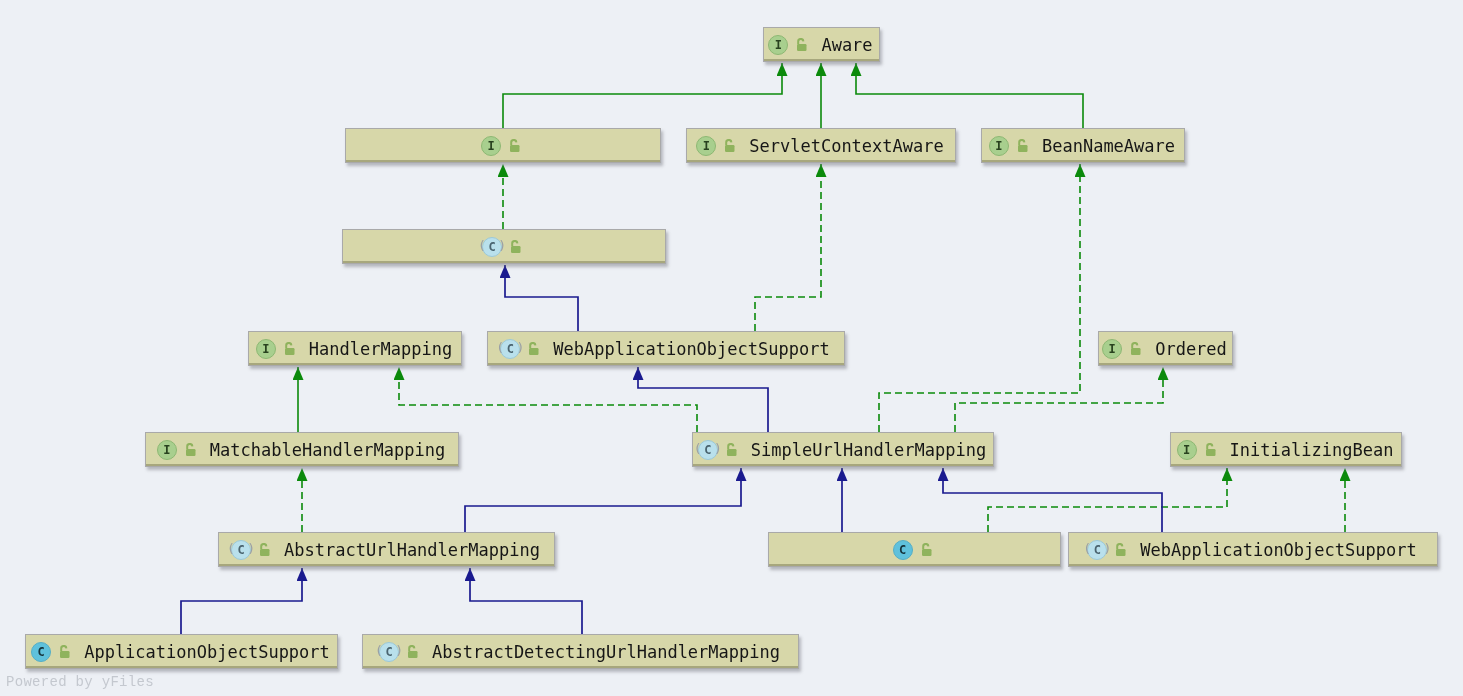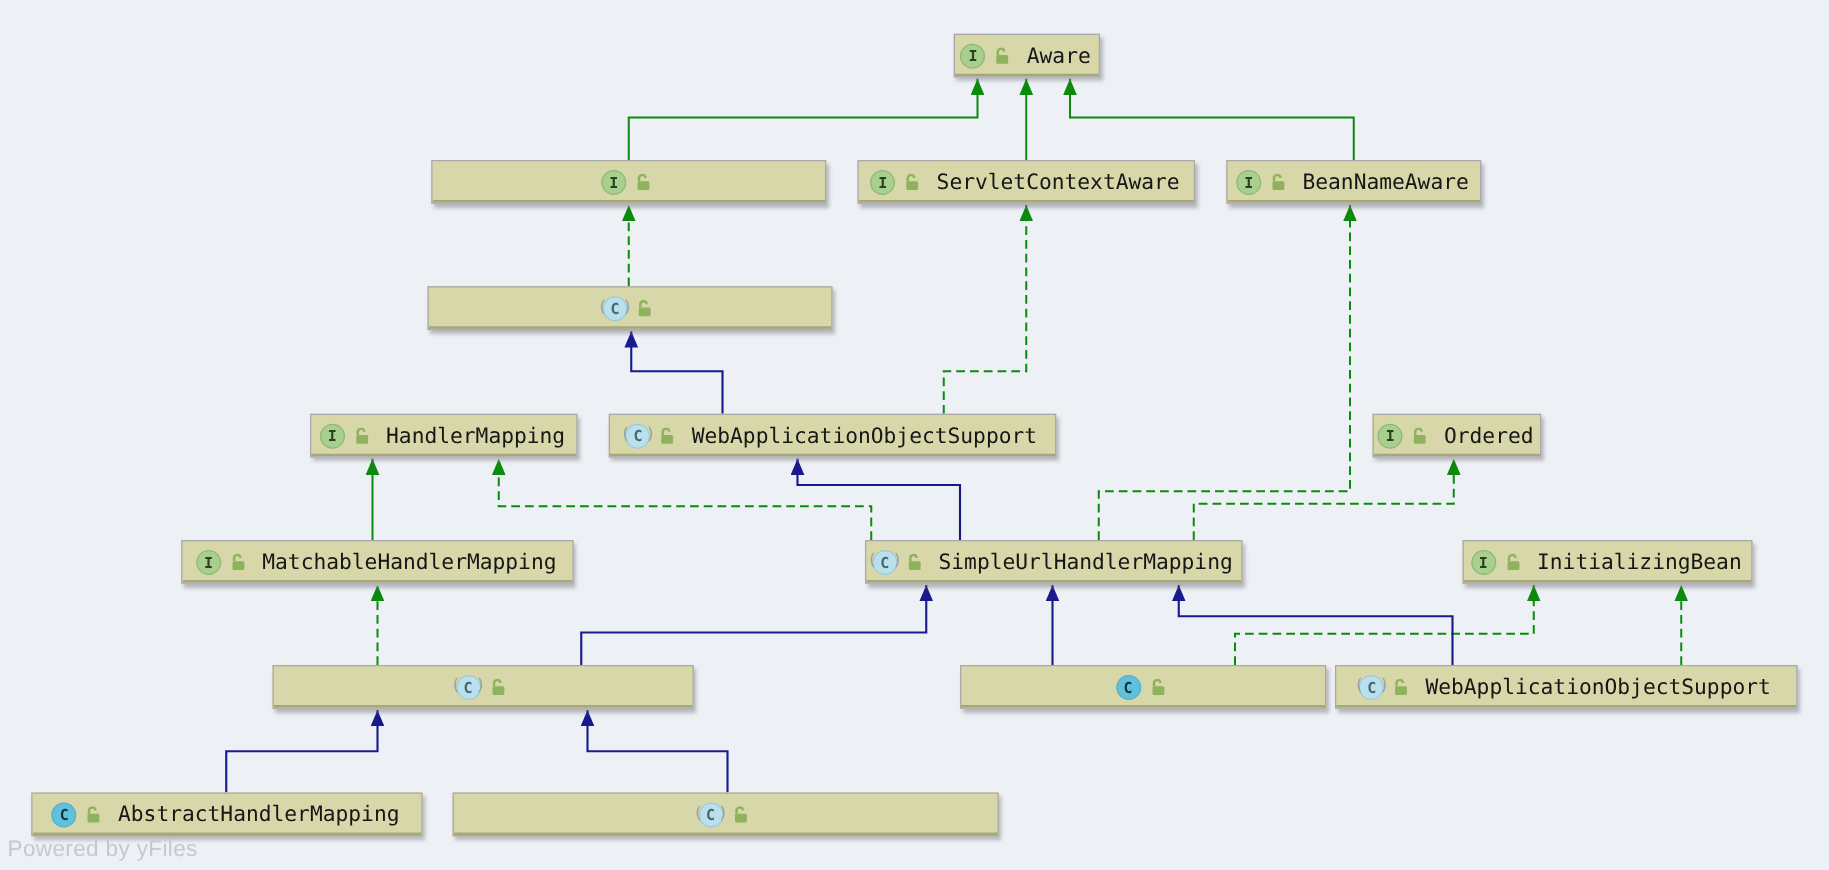--- a/index.html
+++ b/index.html
@@ -42,22 +42,22 @@
   .type-icon.abs::before,
   .type-icon.abs::after{
     position:absolute;top:50%;transform:translateY(-54%);
     color:#9aa0a6;font-size:13px;font-weight:normal;
   }
   .type-icon.abs::before{content:"(";left:-5px;}
   .type-icon.abs::after{content:")";right:-5px;}
   .lock-icon{flex:0 0 auto;margin-right:4px;}
   #watermark{
     position:absolute;left:6px;bottom:6px;
-    font-family:Liberation Sans, sans-serif;
-    font-size:18px;color:#c4c8cf;letter-spacing:.3px;
+    font-family:Liberation Mono, monospace;
+    font-size:14px;color:#c4c8cf;letter-spacing:.3px;
   }
 </style>
 </head>
 <body>
 
 <div id="canvas">
   <svg id="edges" viewBox="0 0 1463 696" xmlns="http://www.w3.org/2000/svg">
     <defs>
       <marker id="arrow-green" markerUnits="userSpaceOnUse" markerWidth="14" markerHeight="12" refX="13" refY="5.5" orient="auto">
         <path d="M0,0 L13,5.5 L0,11 Z" fill="#0b8a0b"></path>
@@ -174,20 +174,21 @@
           <rect x="2" y="6" width="9.5" height="7" rx="1.2" fill="#8fb35d"></rect>
         </svg>
         <span class="label">InitializingBean</span>
       </div>
       <div class="node" style="left: 218px; top: 532px; width: 337px; height: 35px;">
         <span class="type-icon abs">C</span>
         <svg class="lock-icon" width="13" height="14" viewBox="0 0 13 14">
           <path d="M3.2 6 L3.2 3.6 A2.6 2.6 0 0 1 8.4 3.4" fill="none" stroke="#8fb35d" stroke-width="2"></path>
           <rect x="2" y="6" width="9.5" height="7" rx="1.2" fill="#8fb35d"></rect>
         </svg>
+        <span class="label">AbstractUrlHandlerMapping</span>
       </div>
       <div class="node" style="left: 768px; top: 532px; width: 293px; height: 35px;">
         <span class="type-icon cls">C</span>
         <svg class="lock-icon" width="13" height="14" viewBox="0 0 13 14">
           <path d="M3.2 6 L3.2 3.6 A2.6 2.6 0 0 1 8.4 3.4" fill="none" stroke="#8fb35d" stroke-width="2"></path>
           <rect x="2" y="6" width="9.5" height="7" rx="1.2" fill="#8fb35d"></rect>
         </svg>
       </div>
       <div class="node" style="left: 1068px; top: 532px; width: 370px; height: 35px;">
         <span class="type-icon abs">C</span>
@@ -196,24 +197,25 @@
           <rect x="2" y="6" width="9.5" height="7" rx="1.2" fill="#8fb35d"></rect>
         </svg>
         <span class="label">WebApplicationObjectSupport</span>
       </div>
       <div class="node" style="left: 25px; top: 634px; width: 313px; height: 35px;">
         <span class="type-icon cls">C</span>
         <svg class="lock-icon" width="13" height="14" viewBox="0 0 13 14">
           <path d="M3.2 6 L3.2 3.6 A2.6 2.6 0 0 1 8.4 3.4" fill="none" stroke="#8fb35d" stroke-width="2"></path>
           <rect x="2" y="6" width="9.5" height="7" rx="1.2" fill="#8fb35d"></rect>
         </svg>
-        <span class="label">AbstractHandlerMapping</span>
+        <span class="label">ApplicationObjectSupport</span>
       </div>
       <div class="node" style="left: 362px; top: 634px; width: 437px; height: 35px;">
         <span class="type-icon abs">C</span>
         <svg class="lock-icon" width="13" height="14" viewBox="0 0 13 14">
           <path d="M3.2 6 L3.2 3.6 A2.6 2.6 0 0 1 8.4 3.4" fill="none" stroke="#8fb35d" stroke-width="2"></path>
           <rect x="2" y="6" width="9.5" height="7" rx="1.2" fill="#8fb35d"></rect>
         </svg>
+        <span class="label">AbstractDetectingUrlHandlerMapping</span>
       </div>
     </div>
   <div id="watermark">Powered by yFiles</div>
 </div>
 
 </body></html>

